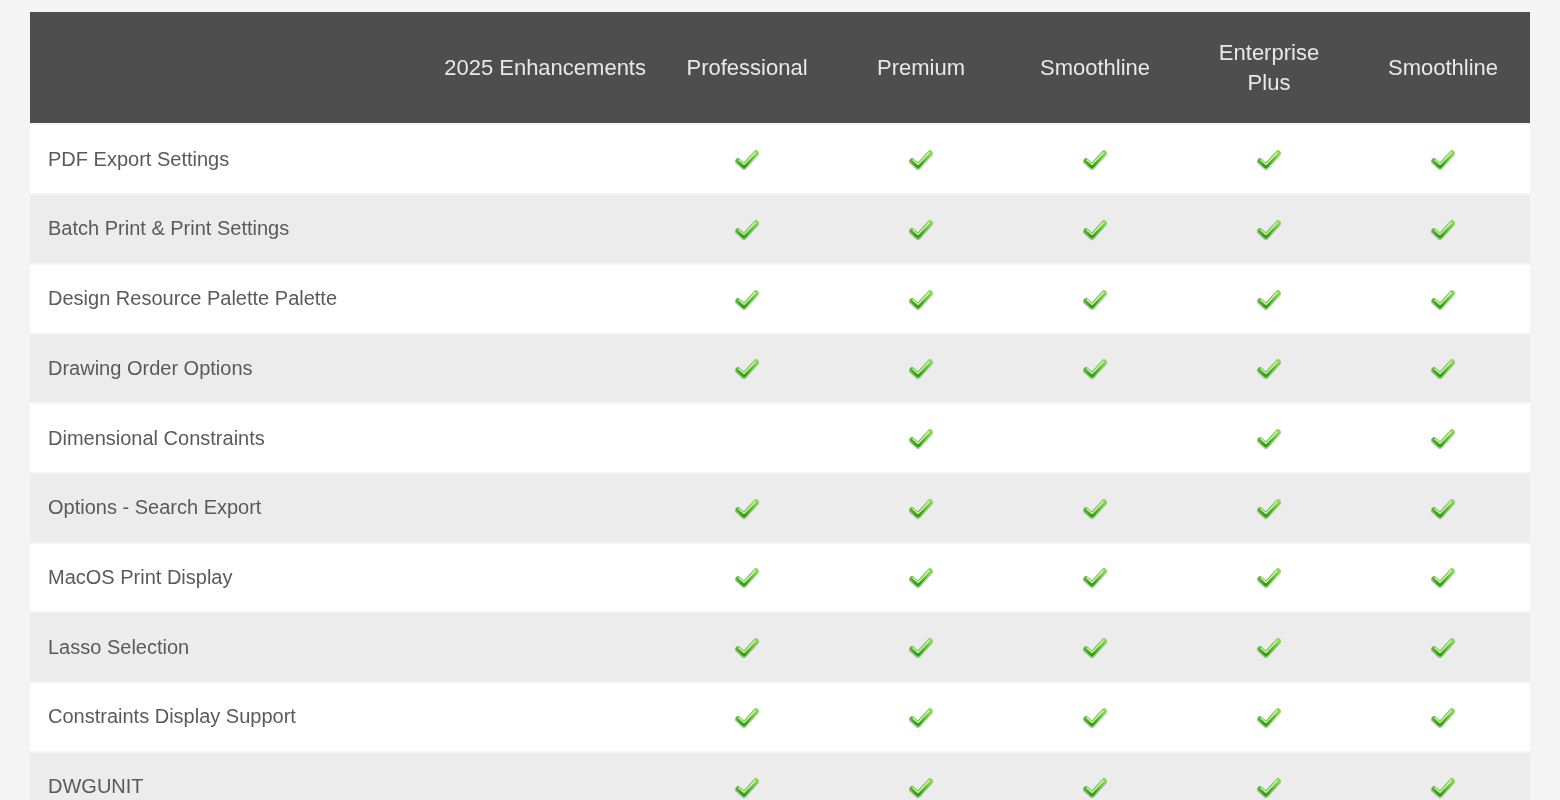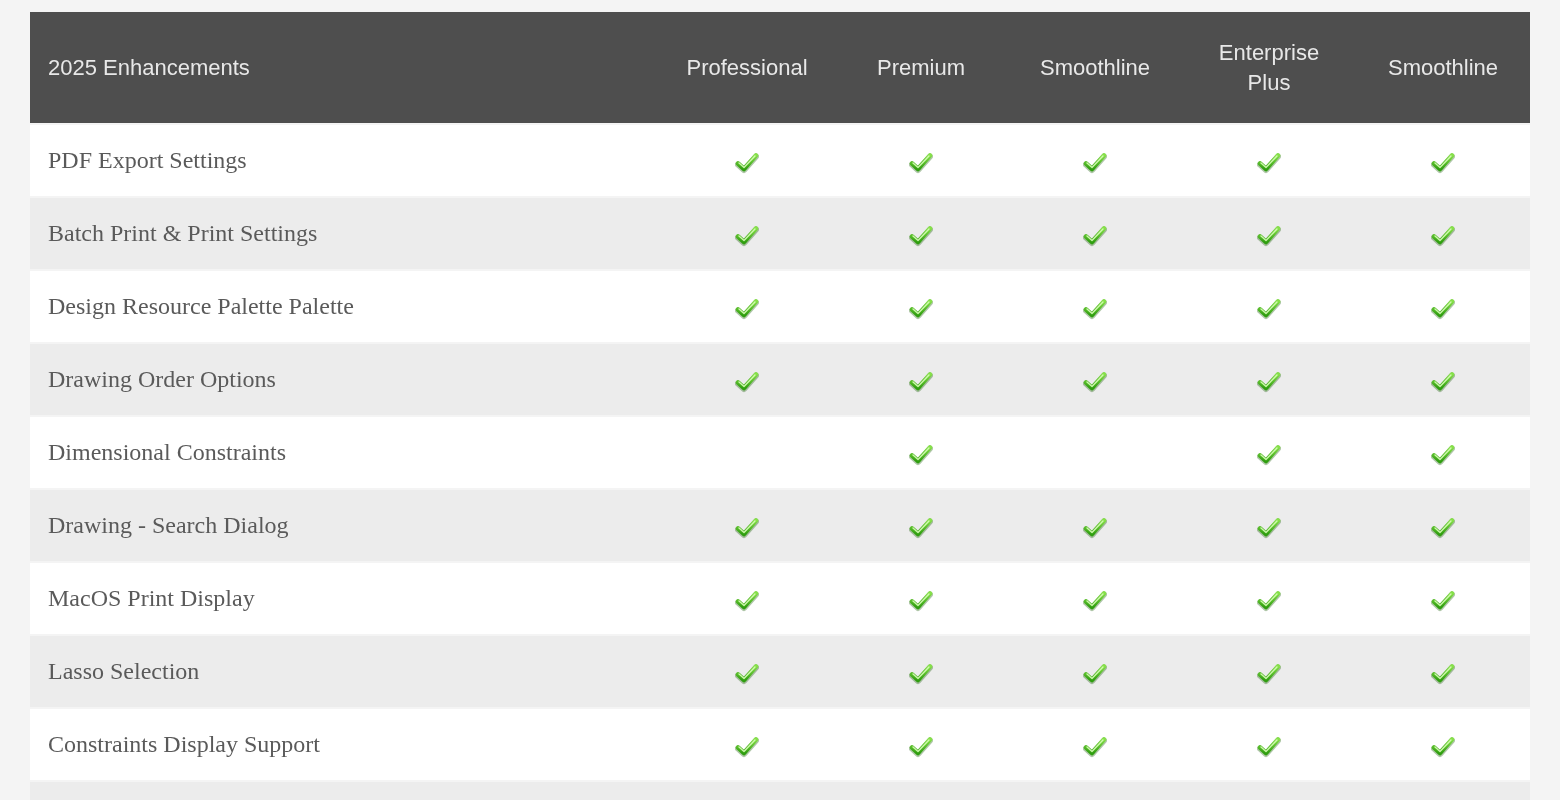--- a/index.html
+++ b/index.html
@@ -33,30 +33,29 @@
     background: var(--header-bg);
     color: var(--header-fg);
     font-weight: 300;
     font-size: 22px;
     padding: 26px 14px;
     text-align: center;
     line-height: 1.35;
     vertical-align: middle;
   }
   table.compare thead th.feature-head {
-    text-align: left;
+    text-align: right;
     padding-left: 18px;
   }
   table.compare tbody tr td {
     color: var(--row-fg);
-    font-size: 24px;
+    font-size: 20px;
     padding: 22px 14px;
     text-align: center;
     vertical-align: middle;
-    font-family: Liberation Serif, serif;
   }
   table.compare tbody tr td.feature-cell {
     text-align: left;
     padding-left: 18px;
   }
   table.compare tbody tr.odd td  { background: var(--row-odd-bg); }
   table.compare tbody tr.even td { background: var(--row-even-bg); }
 
   
   col.c-feature { width: 42%; }
@@ -425,21 +424,21 @@
           <stop offset="1" stop-color="#2f9e0f"></stop>
         </linearGradient>
       </defs>
       <path d="M3 12.5 L9 18 L21 4.5" fill="none" stroke="#1a5c07" stroke-width="6" stroke-linecap="round" stroke-linejoin="round" opacity="0.35"></path>
       <path d="M3 11.5 L9 17 L21 3.5" fill="none" stroke="url(#g)" stroke-width="4.5" stroke-linecap="round" stroke-linejoin="round"></path>
       <path d="M4 11 L9 15.5 L20 4" fill="none" stroke="#d8ffb8" stroke-width="1.4" stroke-linecap="round" stroke-linejoin="round" opacity="0.9"></path>
     </svg>
   </span></td>
         </tr>
         <tr class="even">
-          <td class="feature-cell">Drawing - Search Dialog</td>
+          <td class="feature-cell">Options - Search Export</td>
           <td>
   <span class="tick">
     <svg width="24" height="22" viewBox="0 0 24 22">
       <defs>
         <linearGradient id="g" x1="0" y1="0" x2="0" y2="1">
           <stop offset="0" stop-color="#86e04a"></stop>
           <stop offset="1" stop-color="#2f9e0f"></stop>
         </linearGradient>
       </defs>
       <path d="M3 12.5 L9 18 L21 4.5" fill="none" stroke="#1a5c07" stroke-width="6" stroke-linecap="round" stroke-linejoin="round" opacity="0.35"></path>

